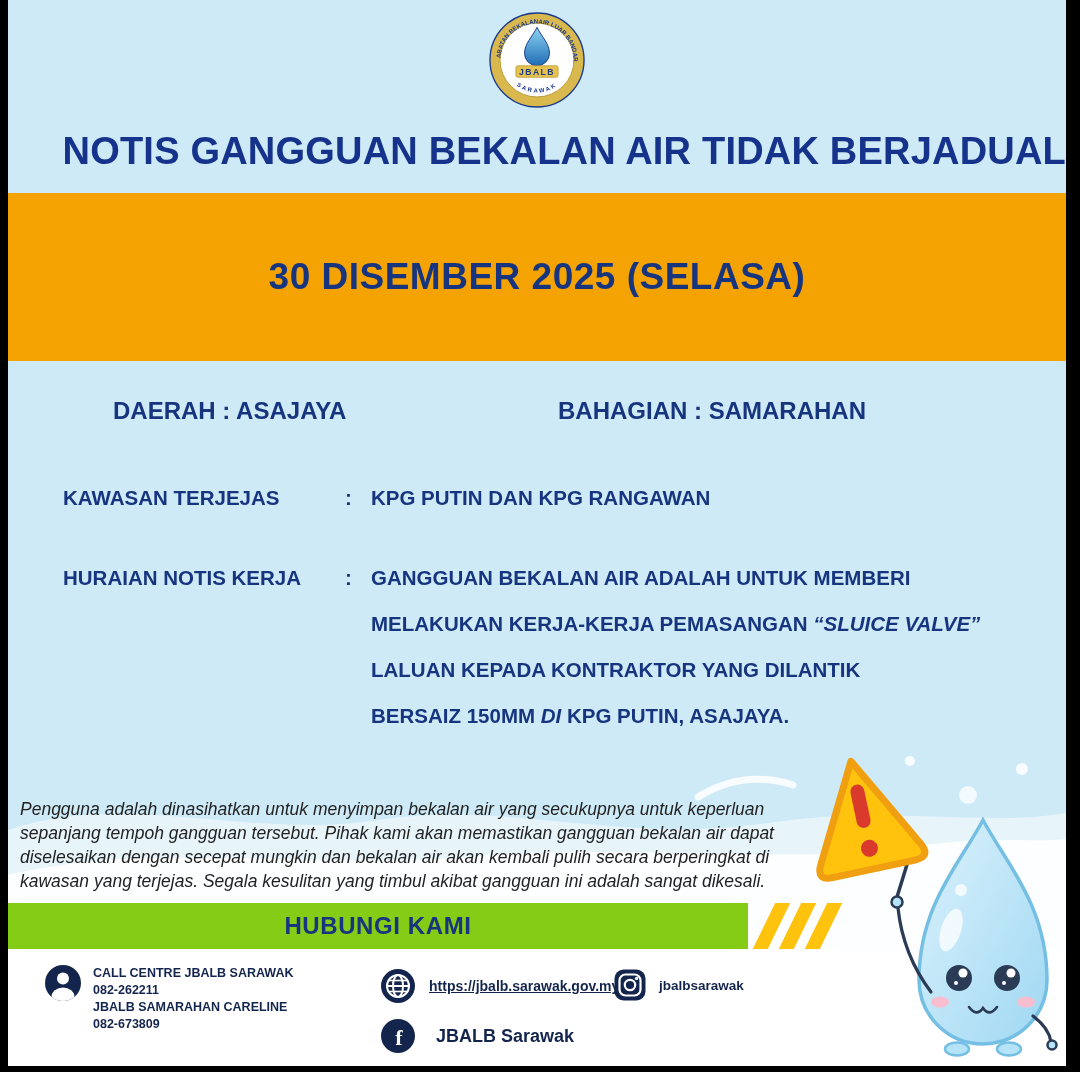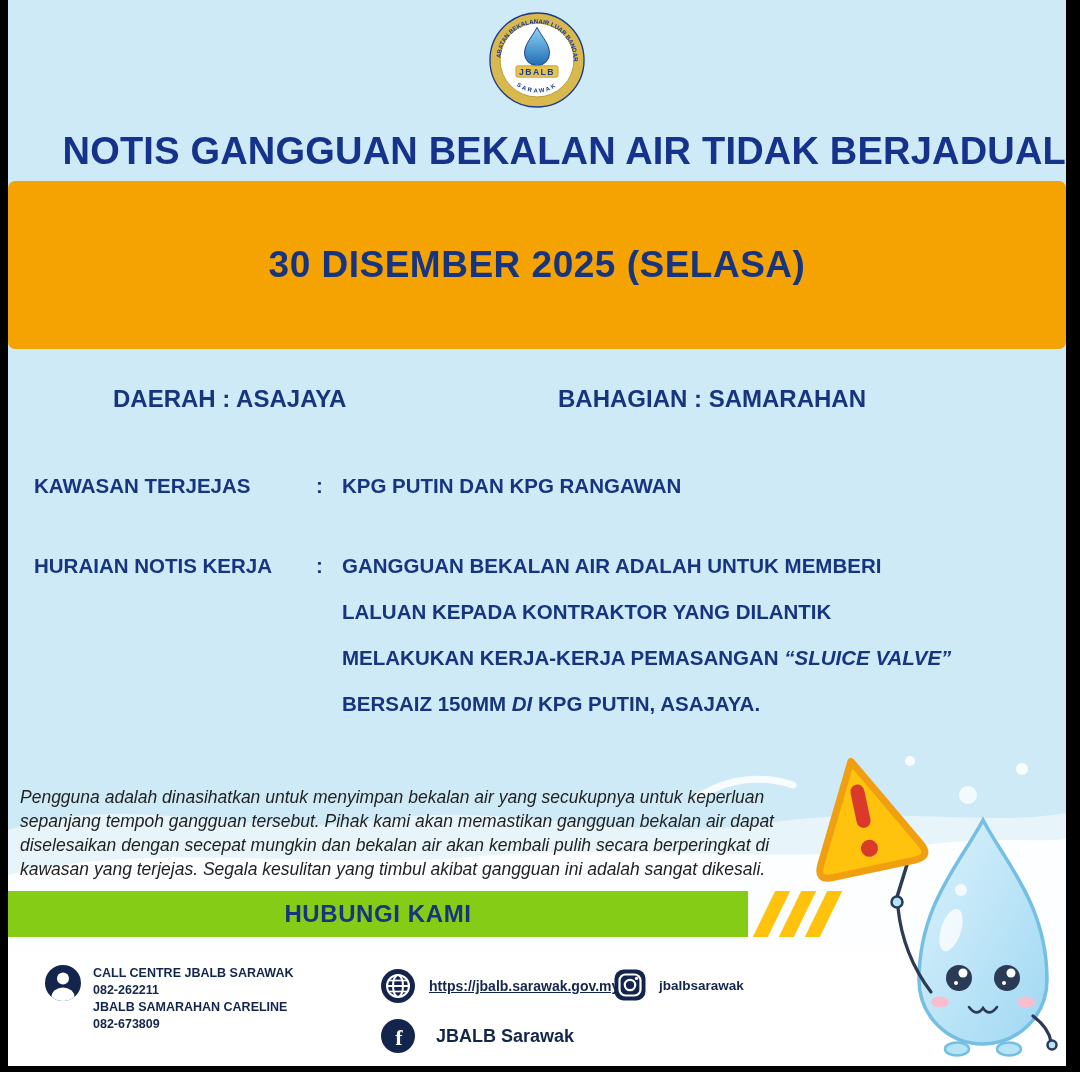--- a/index.html
+++ b/index.html
@@ -6,26 +6,26 @@
   html,body { background:#000; }
   body { font-family:"Liberation Sans","DejaVu Sans",sans-serif; }
 
   .stage { position:relative; width:1080px; height:1072px; background:#000; overflow:hidden; }
   .poster { position:absolute; left:8px; top:0; width:1058px; height:1066px; background:#cfeaf7; overflow:hidden; }
 
   .header { text-align:center; padding-top:12px; }
   .logo { width:96px; height:96px; margin:0 auto; }
   .title { margin-top:22px; font-size:38px; font-weight:700; color:#16338b; letter-spacing:0.2px; text-align:right; line-height:43px; }
 
-  .date-band { margin-top:8px; height:168px; background:#f5a303; display:flex; flex-direction:row; align-items:center; justify-content:center; gap:14px;border-radius:7px; }
+  .date-band { margin-top:20px; height:168px; background:#f5a303; display:flex; flex-direction:row; align-items:center; justify-content:center; gap:14px; }
   .date-band .line { font-size:37px; font-weight:700; color:#17357f; letter-spacing:0.5px; }
 
   .region-row { display:flex; justify-content:space-between; padding:36px 200px 0 105px; font-size:24px; font-weight:700; color:#17357f; }
 
-  .detail-row { display:flex; align-items:flex-start; padding-left:26px; line-height:46px; font-weight:700; color:#17357f; font-size:20.5px; }
+  .detail-row { display:flex; align-items:flex-start; padding-left:55px; line-height:46px; font-weight:700; color:#17357f; font-size:20.5px; }
   .detail-row .lbl { width:282px; }
   .detail-row .colon { width:16px; }
   .detail-row .val { margin-left:10px; }
   .row-kawasan { margin-top:50px; }
   .row-huraian { margin-top:34px; }
   .it { font-style:italic; }
 
   .splash { position:absolute; left:0; top:735px; width:1058px; height:215px; z-index:1; pointer-events:none; }
 
   .advisory { position:relative; z-index:2; margin-top:58px; padding-left:12px; width:800px;
@@ -93,22 +93,22 @@
       <div class="lbl">KAWASAN TERJEJAS</div>
       <div class="colon">:</div>
       <div class="val">KPG PUTIN DAN KPG RANGAWAN</div>
     </div>
 
     <div class="detail-row row-huraian">
       <div class="lbl">HURAIAN NOTIS KERJA</div>
       <div class="colon">:</div>
       <div class="val">
         <div>GANGGUAN BEKALAN AIR ADALAH UNTUK MEMBERI</div>
+        <div><span>MELAKUKAN KERJA-KERJA PEMASANGAN </span><span class="it">“SLUICE VALVE”</span></div>
         <div>LALUAN KEPADA KONTRAKTOR YANG DILANTIK</div>
-        <div><span>MELAKUKAN KERJA-KERJA PEMASANGAN </span><span class="it">“SLUICE VALVE”</span></div>
         <div><span>BERSAIZ 150MM </span><span class="it">DI</span><span> KPG PUTIN, ASAJAYA.</span></div>
       </div>
     </div>
 
     <svg class="splash" viewBox="0 0 1058 215">
       <path d="M0,95 C120,55 240,105 370,85 C500,65 620,110 760,88 C880,70 980,92 1058,78 L1058,215 L0,215 Z" fill="rgba(255,255,255,0.5)"></path>
       <path d="M0,140 C150,105 300,135 460,122 C620,108 780,130 900,112 C980,100 1030,108 1058,104 L1058,215 L0,215 Z" fill="rgba(255,255,255,0.88)"></path>
       <path d="M690,62 q45,-28 95,-12" stroke="rgba(255,255,255,0.85)" stroke-width="7" fill="none" stroke-linecap="round"></path>
       <circle cx="840" cy="48" r="7" fill="rgba(255,255,255,0.85)"></circle>
       <circle cx="902" cy="26" r="5" fill="rgba(255,255,255,0.85)"></circle>

